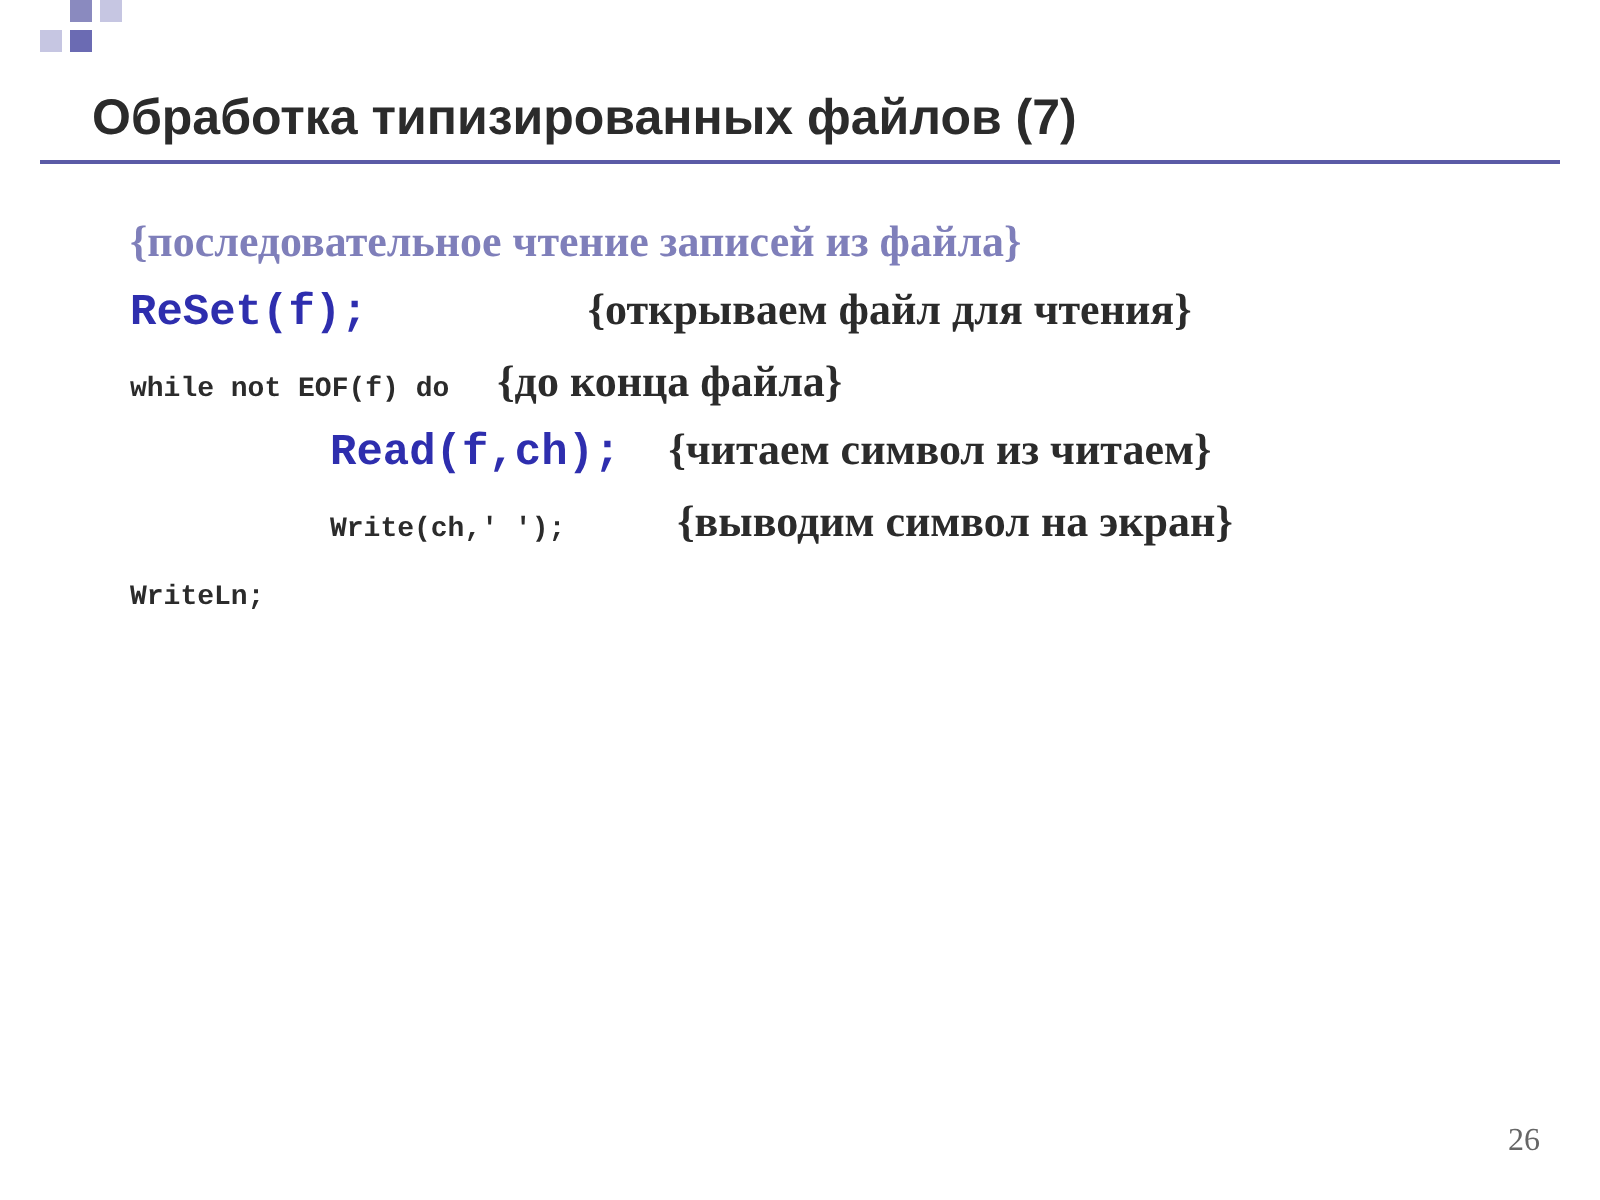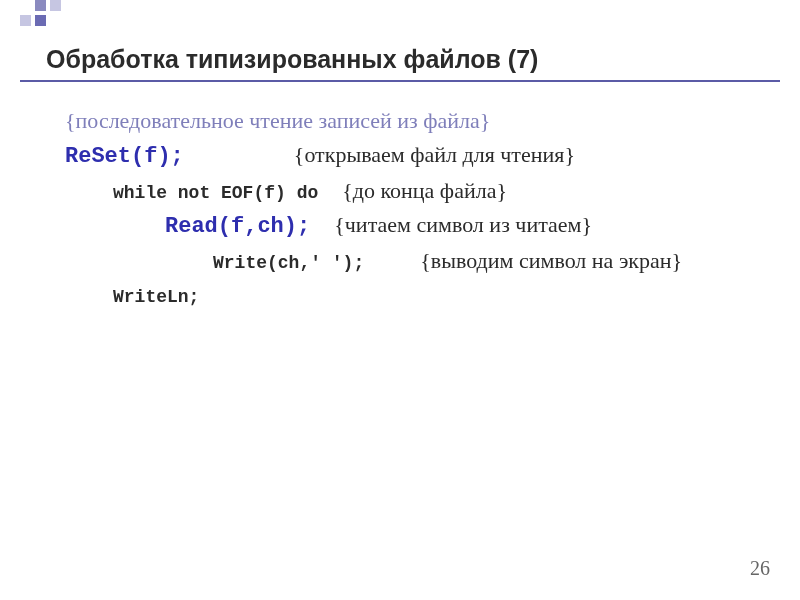--- a/index.html
+++ b/index.html
@@ -50,31 +50,30 @@
     position: absolute;
     left: 65px;
     top: 104px;
     font-size: 22px;
     line-height: 1.55;
     color: #2b2b2b;
   }
   .mono {
     font-family: "Courier New", Courier, monospace;
     font-weight: bold;
-    font-size: 18px;
-    margin-left: 48px;
+    font-size: 14px;
   }
   .comment { color: #7f7fba; }
   .kw { color: #2e2eae; font-family: "Courier New", Courier, monospace; font-weight: bold; text-align: right; }
-  .serif-comment { font-family: Georgia, "Times New Roman", serif; font-weight: normal; }
+  .serif-comment { font-family: Georgia, "Times New Roman", serif; font-weight: bold; }
   .pagenum {
     position: absolute;
     right: 30px;
     bottom: 20px;
-    font-size: 20px;
+    font-size: 16px;
     color: #666;
     font-family: Georgia, serif;
   }
   .ind1 { display:inline-block; width: 56px; }
   .ind2 { display:inline-block; width: 100px; }
   .gap-s { display:inline-block; width: 24px; }
   .gap-m { display:inline-block; width: 56px; }
   .gap-l { display:inline-block; width: 110px; }
 </style>
 </head>

